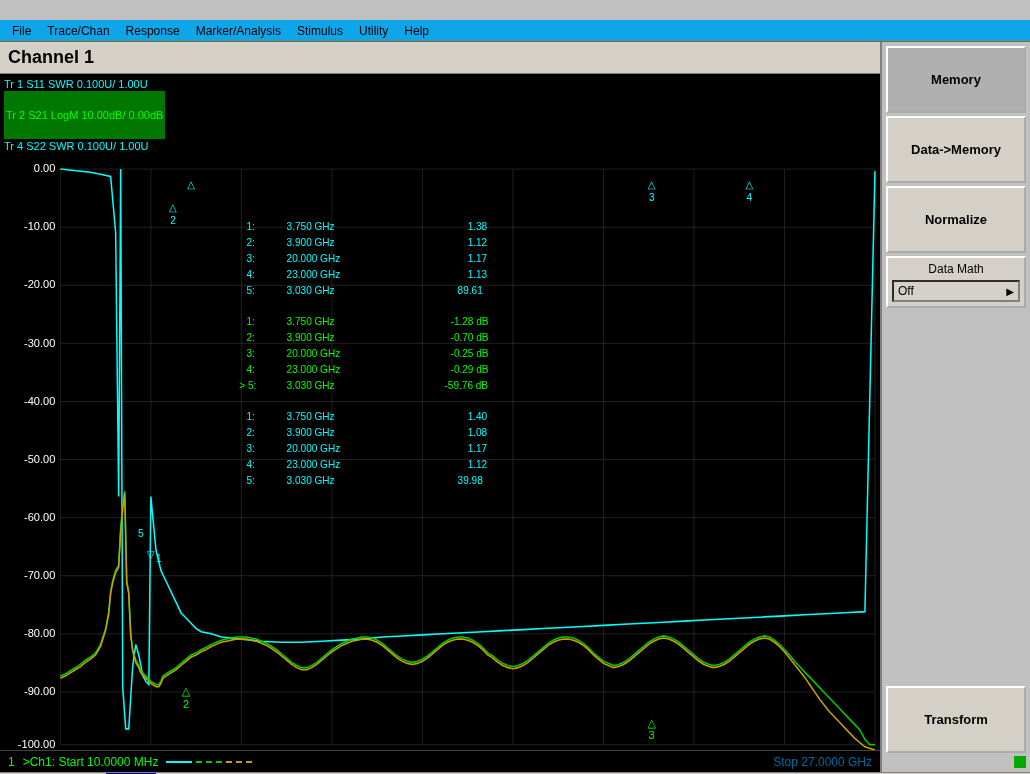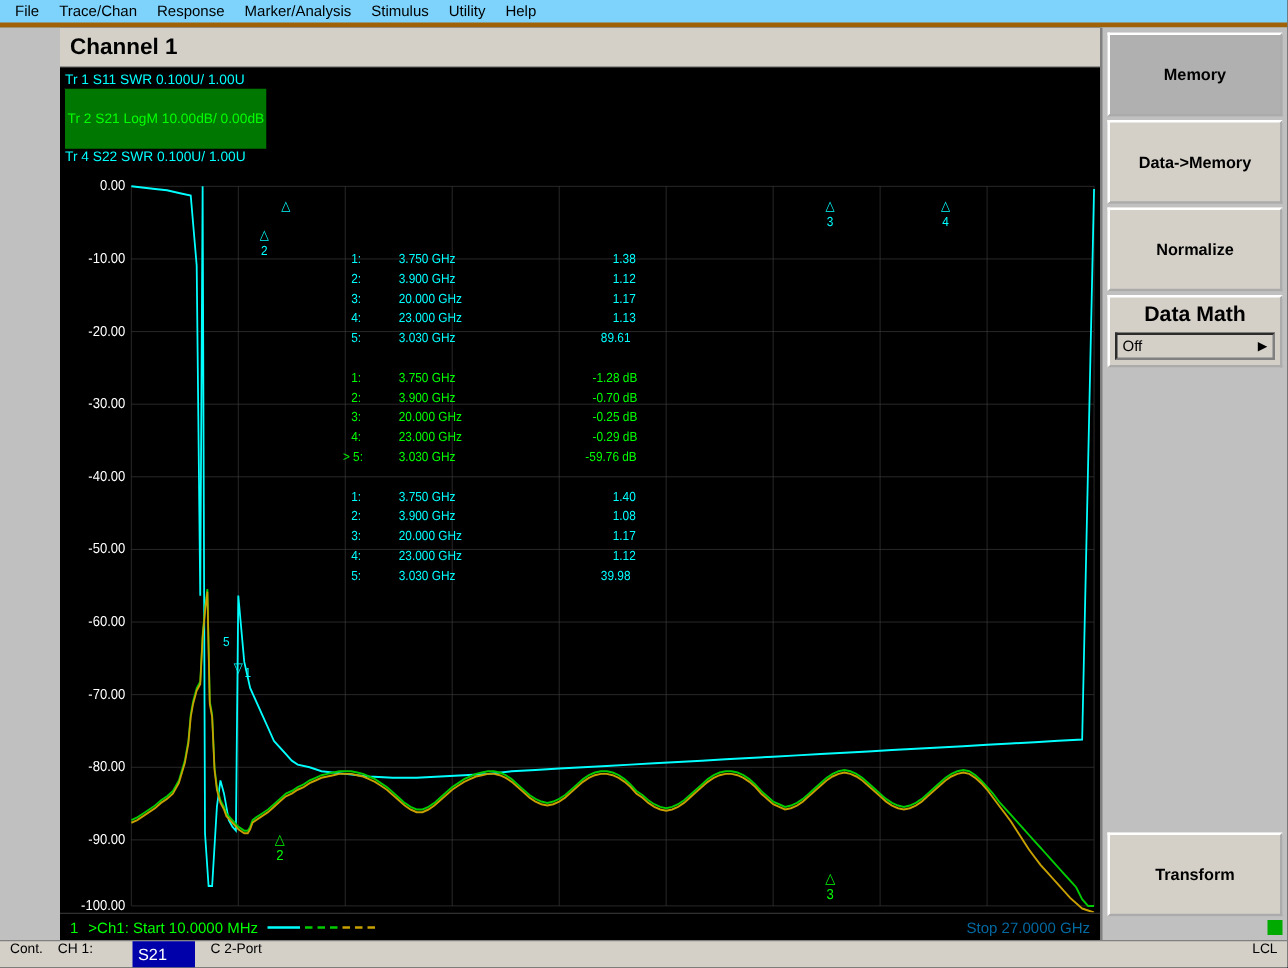--- a/index.html
+++ b/index.html
@@ -1,37 +1,37 @@
 <!DOCTYPE html>
 <html><head>
   <meta charset="utf-8">
   <style>
     * { box-sizing: border-box; margin: 0; padding: 0; }
     body { width: 1030px; height: 774px; background: #c0c0c0; font-family: Arial, sans-serif; font-size: 12px; overflow: hidden; }
 
     
     #menubar {
-      background: #7dd3fc;
+      background: #0ea5e9;
       height: 22px;
       display: flex;
       align-items: center;
-      border-bottom: 4px solid #a16207;
+      border-bottom: 1px solid #a16207;
       padding: 0 4px;
+      margin-top: 20px;
     }
     .menu-item {
       padding: 2px 8px;
       cursor: pointer;
       font-size: 12px;
     }
 
     
     #main {
       display: flex;
       height: calc(774px - 22px - 22px);
-      margin-left: 48px;
     }
 
     
     #chart-area {
       flex: 1;
       background: #000;
       position: relative;
       display: flex;
       flex-direction: column;
     }
@@ -174,22 +174,22 @@
     }
 
     .data-math-group {
       background: #d4d0c8;
       border: 2px outset #ffffff;
       padding: 4px;
       text-align: center;
     }
 
     .data-math-title {
-      font-size: 17px;
-      font-weight: bold;
+      font-size: 12px;
+      font-weight: normal;
       margin-bottom: 4px;
     }
 
     .data-math-dropdown {
       background: #d4d0c8;
       border: 2px inset #808080;
       width: 100%;
       display: flex;
       align-items: center;
       justify-content: space-between;

